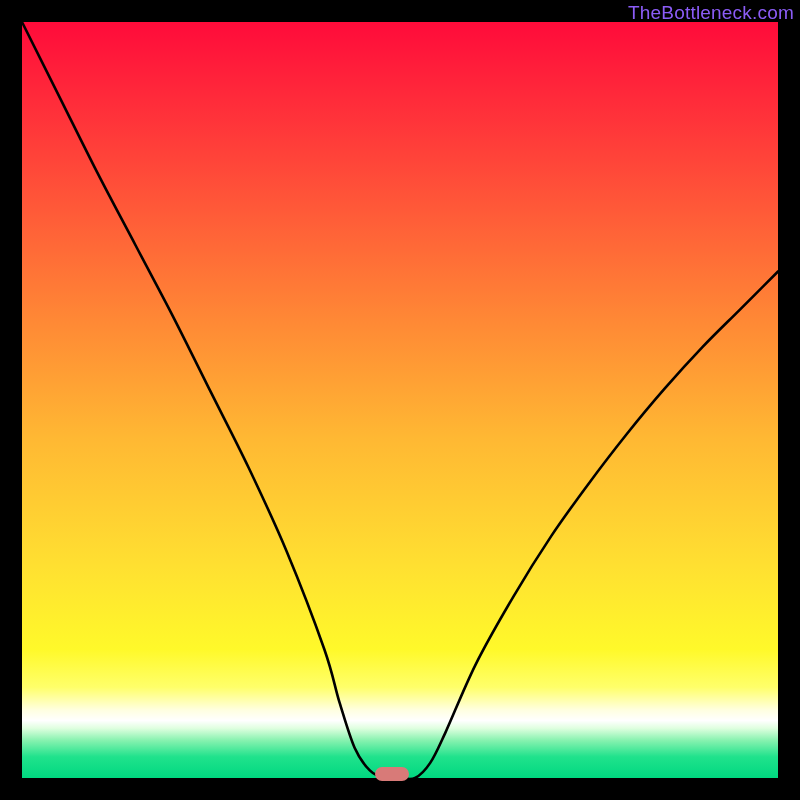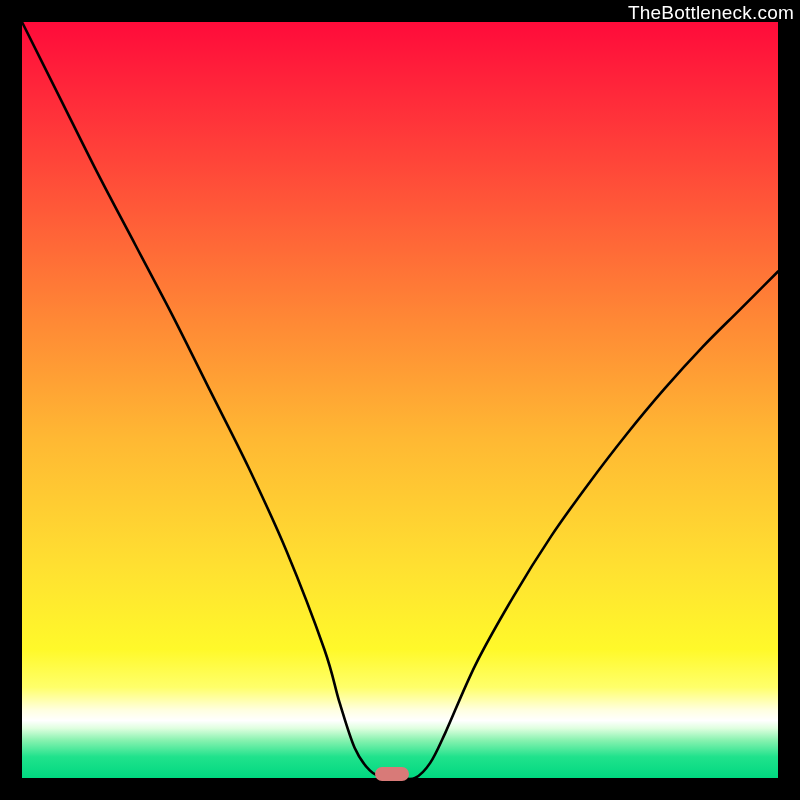--- a/index.html
+++ b/index.html
@@ -40,21 +40,21 @@
        #e0ffe0 93.4%,
        #88f2b0 95%,
        #20e28c 97.2%,
        #00d880 100%
     );
   }
   .watermark {
     position: absolute;
     top: 2px;
     right: 6px;
-    color: #ffffff;
+    color: #8b5cf6;
     font-size: 19px;
     letter-spacing: 0.2px;
   }
   .marker {
     position: absolute;
     width: 34px;
     height: 14px;
     border-radius: 8px;
     background: #d87a78;
     transform: translate(-50%, -50%);

